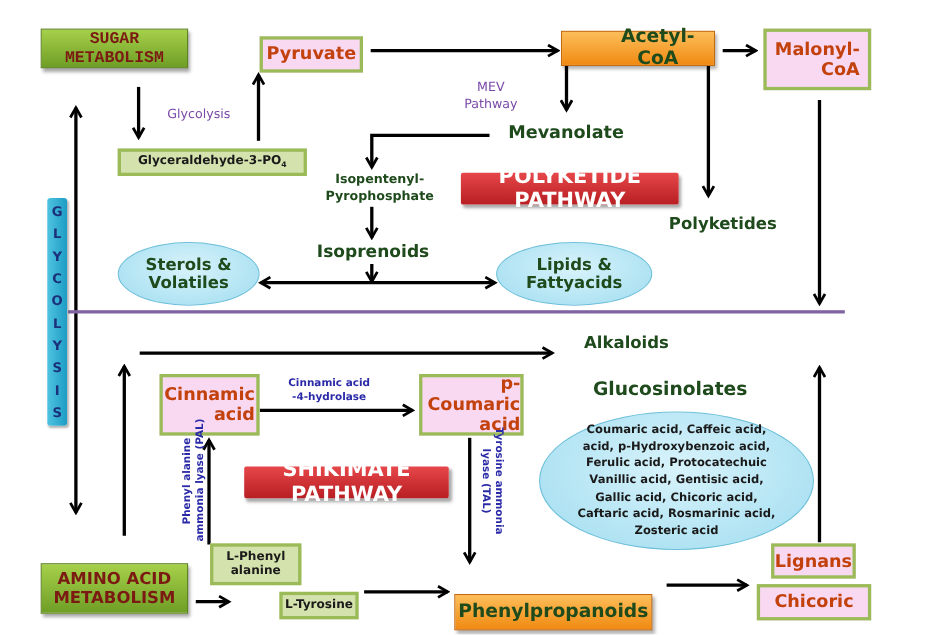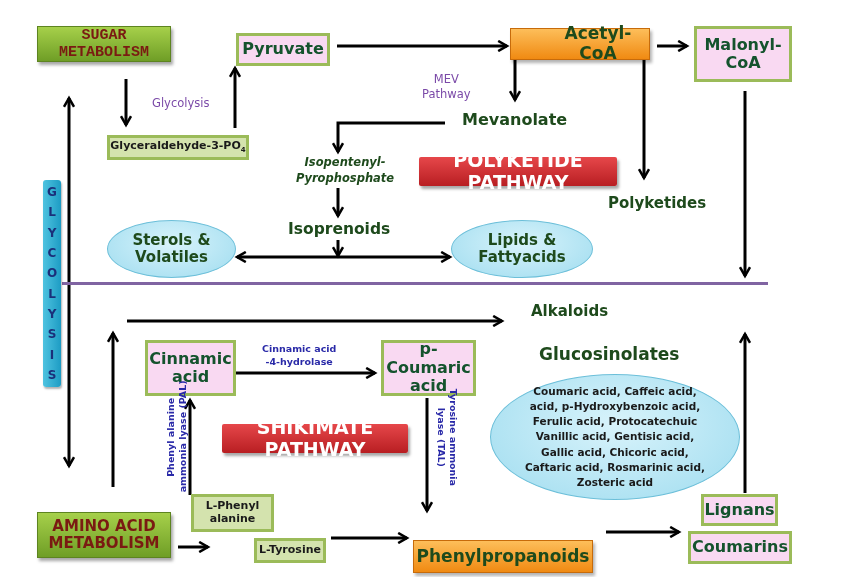--- a/index.html
+++ b/index.html
@@ -1,19 +1,19 @@
 <!DOCTYPE html>
 <html><head>
 <meta charset="utf-8">
 <style>
   html, body { margin: 0; padding: 0; background: #ffffff; }
   #stage { position: relative; width: 846px; height: 577px; overflow: hidden; background: #fff; font-family: "DejaVu Sans", sans-serif; }
   svg.arrows { position: absolute; left: 0; top: 0; width: 846px; height: 577px; pointer-events: none; }
   .node { position: absolute; box-sizing: border-box; display: flex; align-items: center; justify-content: center; text-align: center; line-height: 1.15; }
-  .pink { background: #f9d9f2; border: 3px solid #9bbb59; color: #14532d; font-weight: bold; font-size: 16px; }
+  .pink { background: #f9d9f2; border: 3px solid #9bbb59; color: #c2410c; font-weight: bold; font-size: 16px; text-align: right; }
   .lgreen { background: #d4e3ae; border: 3px solid #9bbb59; color: #1a1a1a; font-weight: bold; font-size: 11px; }
   .metab { background: linear-gradient(#a6d04a, #6f9e26); border: 1px solid #5d8420; color: #7a1a12; font-weight: bold; font-size: 15px; box-shadow: 2px 3px 3px rgba(0,0,0,0.35); }
   .orange { background: linear-gradient(#fdbe5a, #f08a12); border: 1px solid #c76b0a; color: #1e4a1c; font-weight: bold; font-size: 17px; box-shadow: 2px 3px 3px rgba(0,0,0,0.3); }
   .redbanner { background: linear-gradient(#e6474a, #b81e22); color: #fff; font-weight: bold; font-size: 19px; box-shadow: 2px 3px 3px rgba(0,0,0,0.35); border-radius: 2px; }
   .oval { background: radial-gradient(ellipse at 50% 40%, #d8f3fb, #9fdcef); border: 1px solid #6cbfd9; border-radius: 50%; color: #1e4a1c; font-weight: bold; font-size: 15px; }
   .oval-big { color: #1a1a1a; font-size: 10.5px; line-height: 1.45; }
   .label { position: absolute; white-space: nowrap; }
   .dgreen { color: #1e4a1c; font-weight: bold; }
   .purple { color: #7b4aa8; font-size: 11.5px; text-align: center; }
   .blue { color: #2a2aa8; font-weight: bold; font-size: 9.5px; text-align: center; }
@@ -97,32 +97,32 @@
 
   <div class="node pink" style="left:694px;top:26px;width:98px;height:56px;">
     <div>
         <div>Malonyl-</div>
         <div>CoA</div>
       </div>
   </div>
 
   <div class="label purple" style="left:152px;top:96px;">Glycolysis</div>
 
-  <div class="node lgreen" style="left:107px;top:135px;width:142px;height:25px;align-items:center;">
+  <div class="node lgreen" style="left:107px;top:135px;width:172px;height:25px;align-items:center;">
     <span><span>Glyceraldehyde-3-PO</span><sub style="font-size:7px">4</sub></span>
   </div>
 
   <div class="label purple" style="left:422px;top:72px;line-height:1.3;">
     <div>MEV</div>
     <div>Pathway</div>
   </div>
 
   <div class="label dgreen" style="left:462px;top:110px;font-size:16px;">Mevanolate</div>
 
-  <div class="label dgreen" style="left:296px;top:155px;font-size:11.5px;text-align:center;line-height:1.35;font-weight:normal;font-style:italic;">
+  <div class="label dgreen" style="left:296px;top:155px;font-size:11.5px;text-align:center;line-height:1.35;font-weight:normal;">
     <div style="font-weight:bold">Isopentenyl-</div>
     <div style="font-weight:bold">Pyrophosphate</div>
   </div>
 
   <div class="node redbanner" style="left:419px;top:157px;width:198px;height:29px;">
     <span>POLYKETIDE PATHWAY</span>
   </div>
 
   <div class="label dgreen" style="left:608px;top:194px;font-size:15px;">Polyketides</div>
 
@@ -224,16 +224,16 @@
 
   <div class="node orange" style="left:413px;top:519px;width:180px;height:33px;margin-top:21px;">
     <span>Phenylpropanoids</span>
   </div>
 
   <div class="node pink" style="left:701px;top:494px;width:77px;height:32px;">
     <span>Lignans</span>
   </div>
 
   <div class="node pink" style="left:688px;top:531px;width:104px;height:33px;">
-    <span>Coumarins</span>
+    <span>Chicoric</span>
   </div>
 
 </div>
 
 </body></html>

